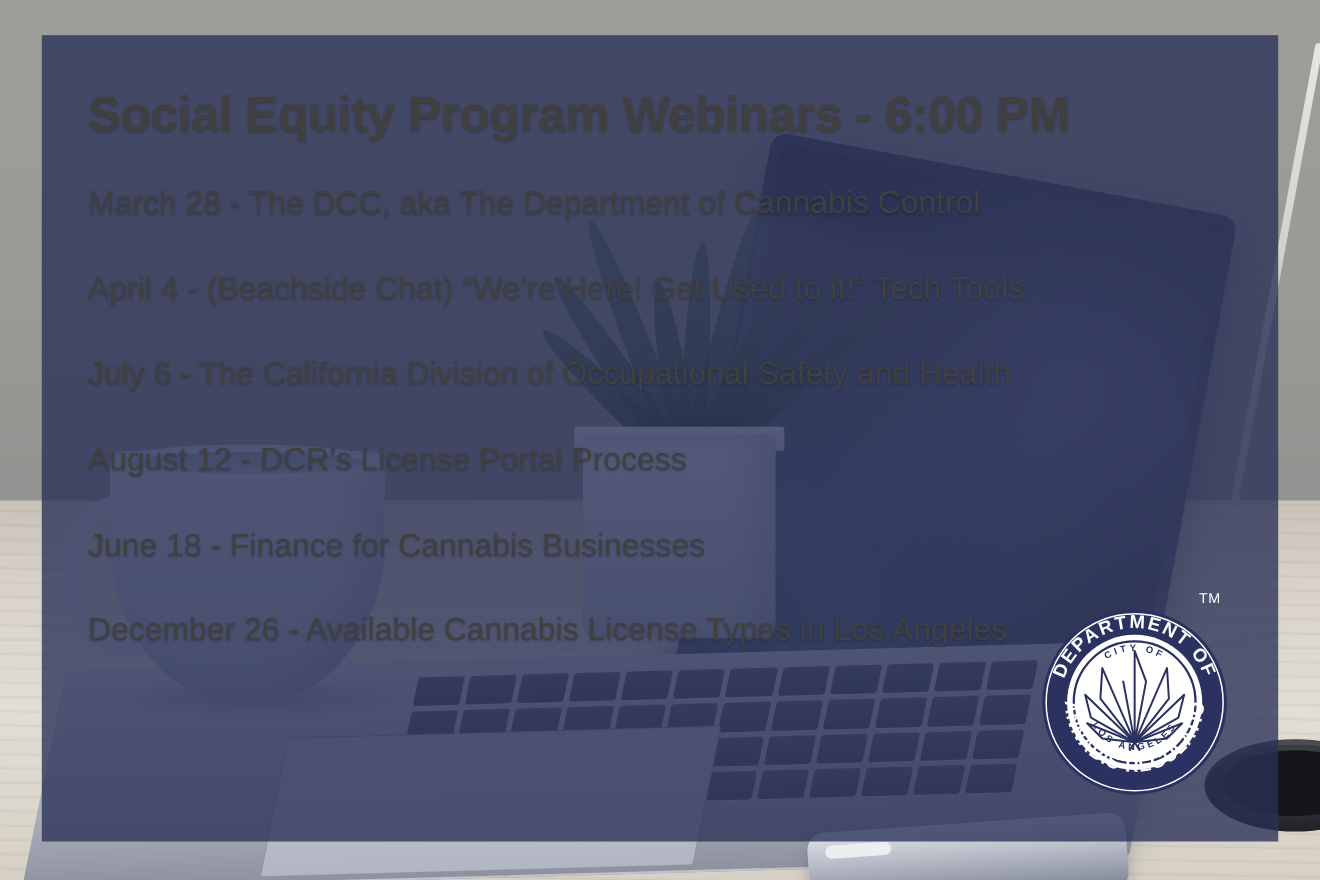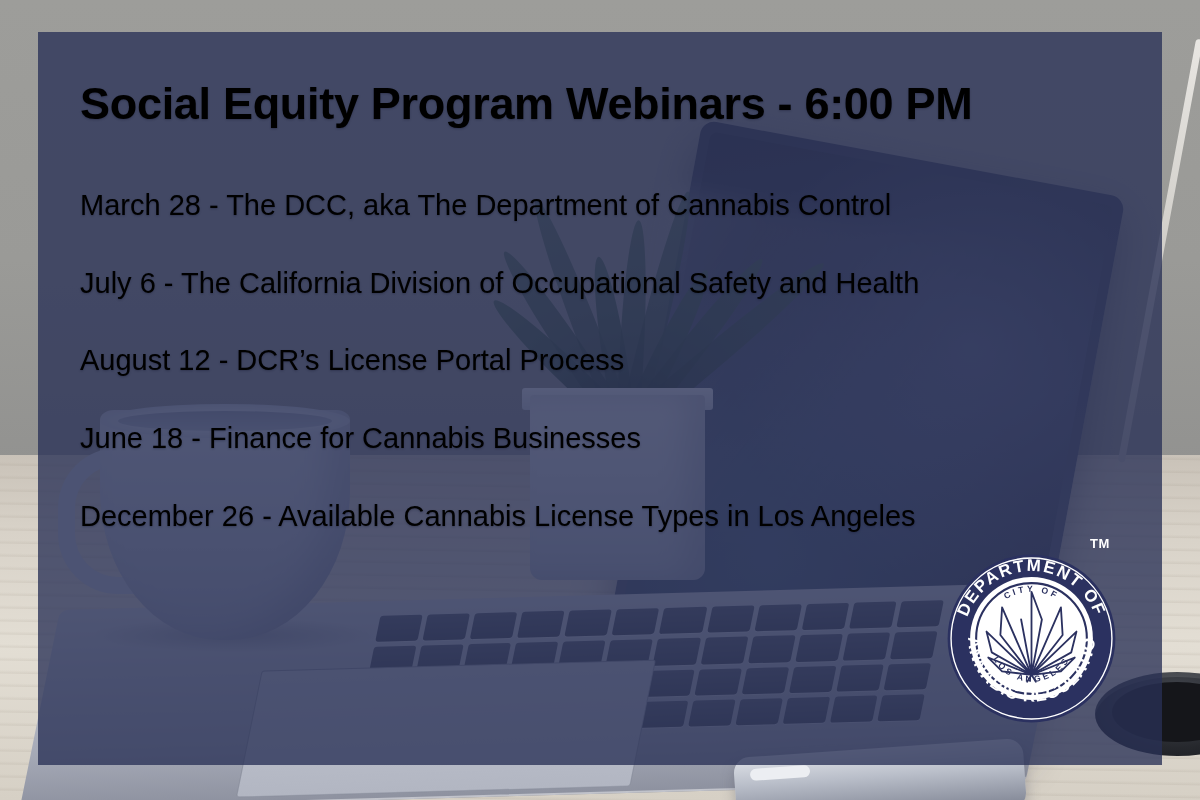--- a/index.html
+++ b/index.html
@@ -164,49 +164,49 @@
 
   
   .panel {
     position:absolute; left:38px; top:32px; width:1124px; height:733px;
     background: rgba(41,49,86,0.78);
   }
 
   
   .content {
     position:absolute; left:38px; top:32px; width:1124px; height:733px;
-    color:#000000;
+    color:#404040;
   }
   .headline {
     position:absolute; left:42px; top:46px;
     font-size: 45px; font-weight: 700; letter-spacing:-0.3px;
     white-space: nowrap;
     text-shadow: 0 1px 2px rgba(20,24,45,.35);
   }
   .schedule {
-    position:absolute; left:42px; top:137px; right:20px;margin-top:20px;
+    position:absolute; left:42px; top:137px; right:20px;
   }
   .event {
     font-size: 29px; font-weight: 400; line-height: 1.16;
     margin: 0 0 44px 0; white-space: nowrap;
     text-shadow: 0 1px 2px rgba(20,24,45,.35);
   }
   .event:last-child { margin-bottom: 0; }
   .event .cont {
     display:block; padding-left: 104px; margin-top: 7px;
   }
 
   
   .seal {
     position:absolute; left:945px; top:552px; width:173px; height:173px;
   }
   .seal svg { display:block; width:173px; height:173px; }
   .tm {
     position:absolute; left:1090px; top:536px;
-    color:#ffffff; font-size:13px; font-weight:700; letter-spacing:.5px;
+    color:#ffffff; font-size:13px; font-weight:400; letter-spacing:.5px;
   }
 </style>
 </head>
 <body>
 
 <div id="stage">
 
   <div class="photo">
     <div class="wall"></div>
     <div class="desk"></div>
@@ -295,21 +295,21 @@
     <div class="lenscap"></div>
     <div class="lenscap-inner"></div>
   </div>
 
   <div class="panel"></div>
 
   <div class="content">
     <div class="headline">Social Equity Program Webinars - 6:00 PM</div>
     <div class="schedule">
         <div class="event"><span>March 28 - The DCC, aka The Department of Cannabis Control</span></div>
-        <div class="event"></div>
+        <div class="event"><span>April 4 - (Beachside Chat) “We’re Here! Get Used to it!” Tech Tools</span></div>
         <div class="event"><span>July 6 - The California Division of Occupational Safety and Health</span></div>
         <div class="event"><span>August 12 - DCR’s License Portal Process</span></div>
         <div class="event"><span>June 18 - Finance for Cannabis Businesses</span></div>
         <div class="event"><span>December 26 - Available Cannabis License Types in Los Angeles</span></div>
       </div>
   </div>
 
   <div class="seal">
     <svg viewBox="0 0 200 200" xmlns="http://www.w3.org/2000/svg" aria-hidden="true">
       <defs>

